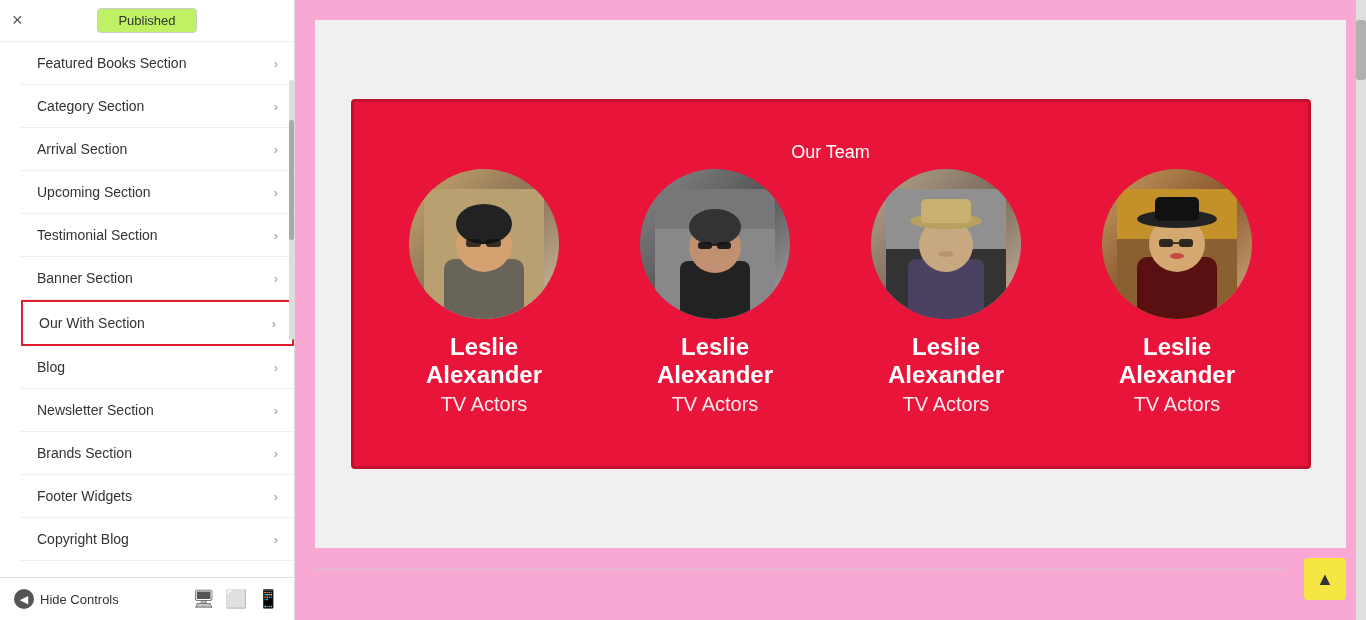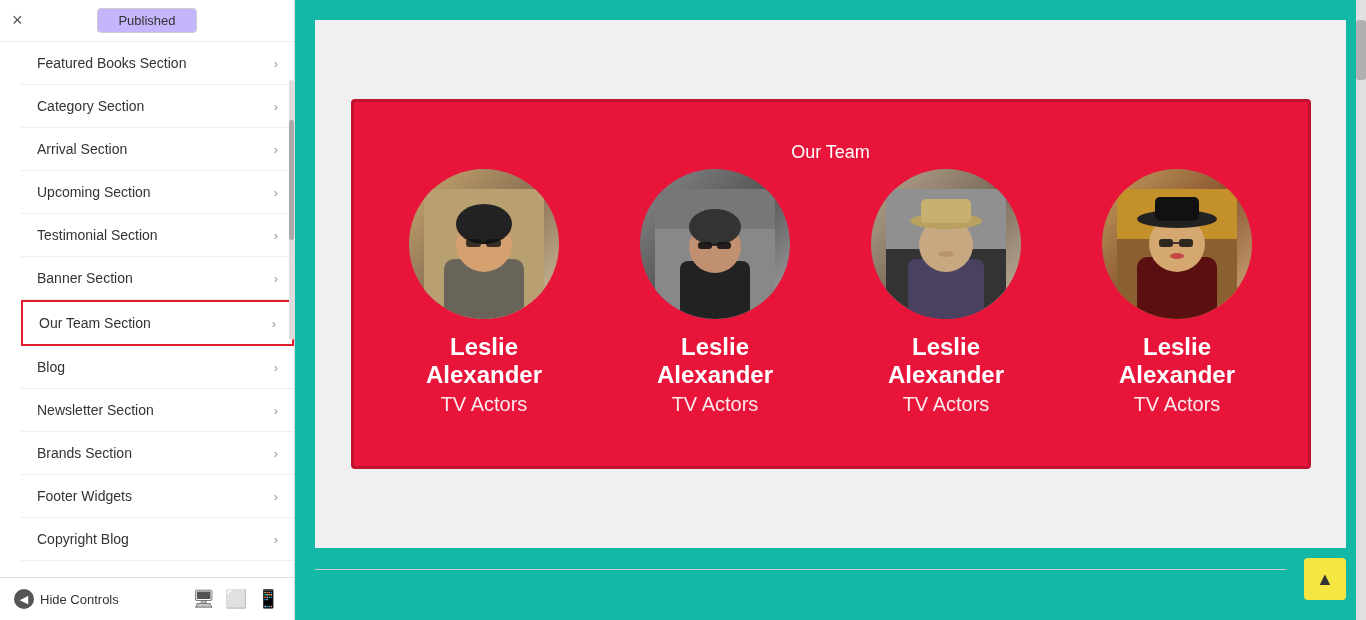--- a/index.html
+++ b/index.html
@@ -35,21 +35,21 @@
       cursor: pointer;
       color: #555;
     }
 
     .published-btn {
       border: 1px solid #ccc;
       border-radius: 4px;
       padding: 4px 20px;
       font-size: 13px;
       color: #333;
-      background: #c4b5fd;
+      background: #bef264;
       cursor: pointer;
     }
 
     .sidebar-list {
       flex: 1;
       overflow-y: auto;
       padding-left: 21px;
     }
 
     .sidebar-item {
@@ -130,21 +130,21 @@
       height: 120px;
       background: #aaa;
       border-radius: 3px;
       position: relative;
       top: 40px;
     }
 
     
     #main {
       flex: 1;
-      background: #14b8a6;
+      background: #f9a8d4;
       display: flex;
       flex-direction: column;
       padding: 20px;
       overflow: hidden;
       position: relative;
     }
 
     .preview-area {
       flex: 1;
       background: #f0f0f0;
@@ -315,21 +315,21 @@
     </div>
       <div class="sidebar-item">
       <span>Testimonial Section</span>
       <span class="chevron">›</span>
     </div>
       <div class="sidebar-item">
       <span>Banner Section</span>
       <span class="chevron">›</span>
     </div>
       <div class="sidebar-item active">
-      <span>Our Team Section</span>
+      <span>Our With Section</span>
       <span class="chevron">›</span>
     </div>
       <div class="sidebar-item">
       <span>Blog</span>
       <span class="chevron">›</span>
     </div>
       <div class="sidebar-item">
       <span>Newsletter Section</span>
       <span class="chevron">›</span>
     </div>

